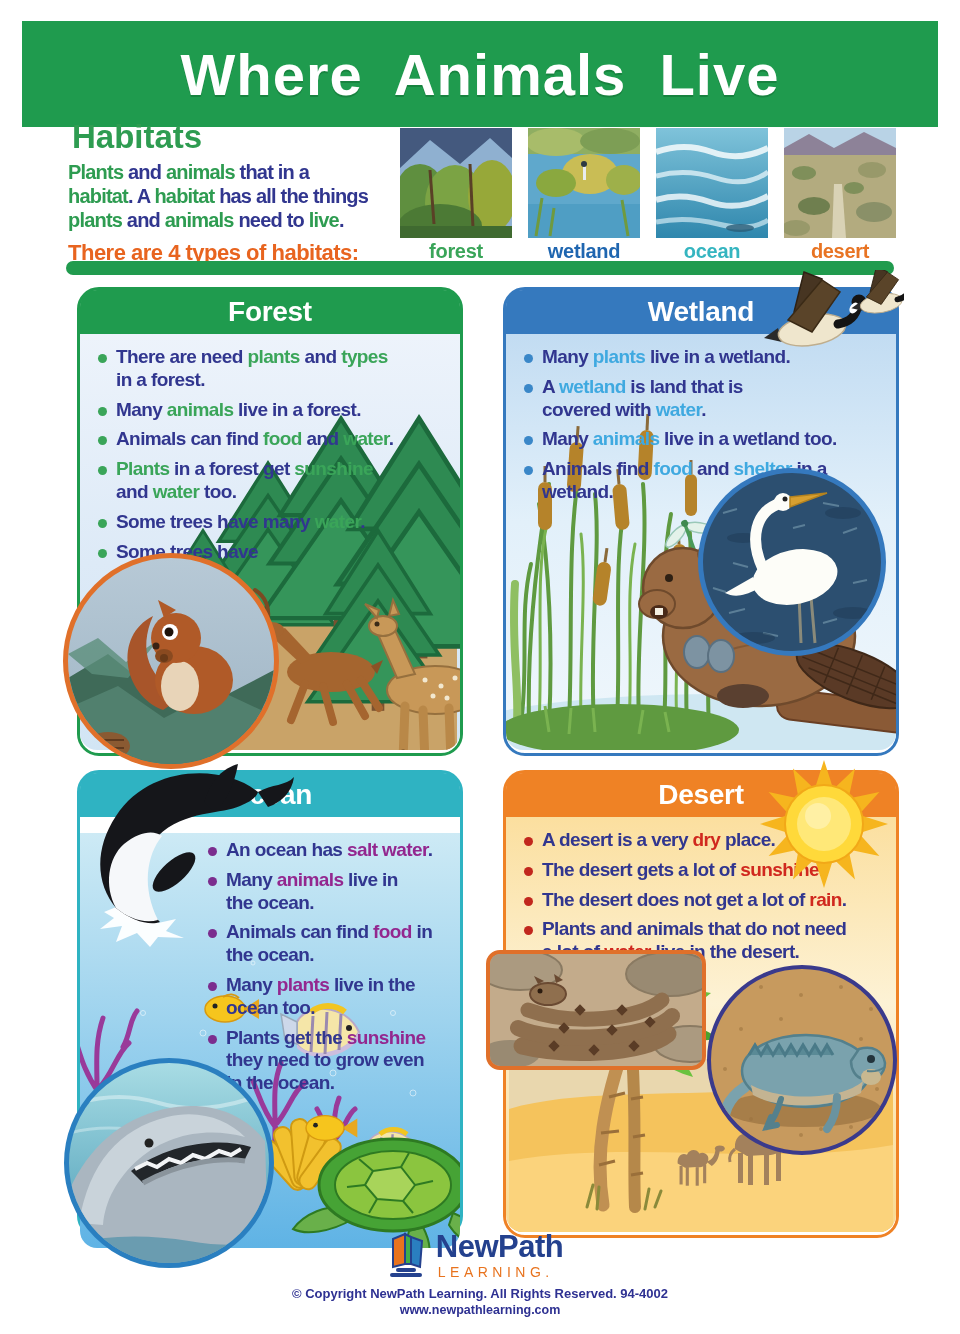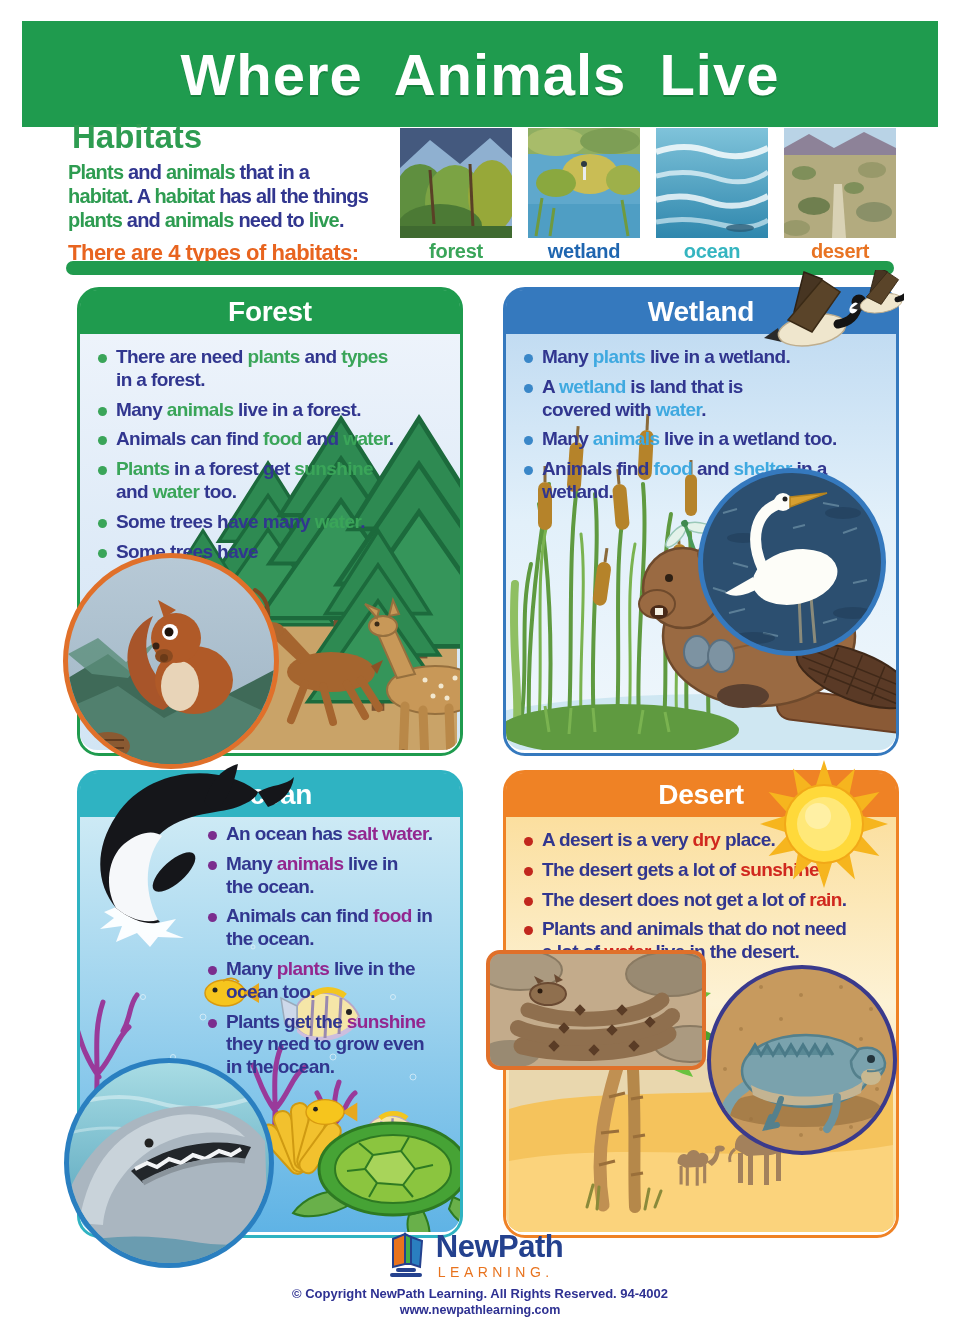--- a/index.html
+++ b/index.html
@@ -36,21 +36,21 @@
   .panel-forest .phead{background:#1f9b4e;}
   .panel-forest .pbody{background:linear-gradient(180deg,#edf3fb 0%,#ddeaf7 55%,#d2e5f4 100%);}
   .panel-forest .dot,{background:#3aa559;}
   .panel-forest .dot{background:#3aa559}.panel-forest .hl{color:#3aa559}
   .panel-wetland{left:503px;top:287px;width:390px;border-color:#3579be;}
   .panel-wetland .phead{background:#3579be;}
   .panel-wetland .pbody{background:linear-gradient(180deg,#c2dcf2 0%,#e2f0fa 45%,#f0f7fc 100%);}
   .panel-wetland .dot{background:#3a87c8}.panel-wetland .hl{color:#3fa9e0}
   .panel-ocean{left:77px;top:770px;height:462px;border-color:#2fb3c2;}
   .panel-ocean .phead{background:#2fb3c2;}
-  .panel-ocean .pbody{background:linear-gradient(180deg,#cdeaf5 0%,#9ed3ee 45%,#5fb3e5 100%);height:415px;}
+  .panel-ocean .pbody{background:linear-gradient(180deg,#cdeaf5 0%,#9ed3ee 45%,#5fb3e5 100%);height:415px;margin-top:16px;}
   .panel-ocean .bullets{position:absolute;left:128px;top:6px;width:244px;padding:0;}
   .panel-ocean .dot{background:#7b2d8e}.panel-ocean .hl{color:#93278f}
   .panel-desert{left:503px;top:770px;width:390px;height:462px;border-color:#ef8225;}
   .panel-desert .phead{background:#ef8225;}
   .panel-desert .pbody{background:linear-gradient(180deg,#fbdf9f 0%,#fdf2d5 45%,#f9d98f 100%);height:415px;}
   .panel-desert .dot{background:#c1271d}.panel-desert .hl{color:#d0281e}
   
   .circ{position:absolute;border-radius:50%;overflow:hidden;z-index:6;}
   .squirrel-circ{left:63px;top:553px;width:206px;height:206px;border:5px solid #e0702a;
     background:linear-gradient(180deg,#b7c9d6,#9eb4c4);}

